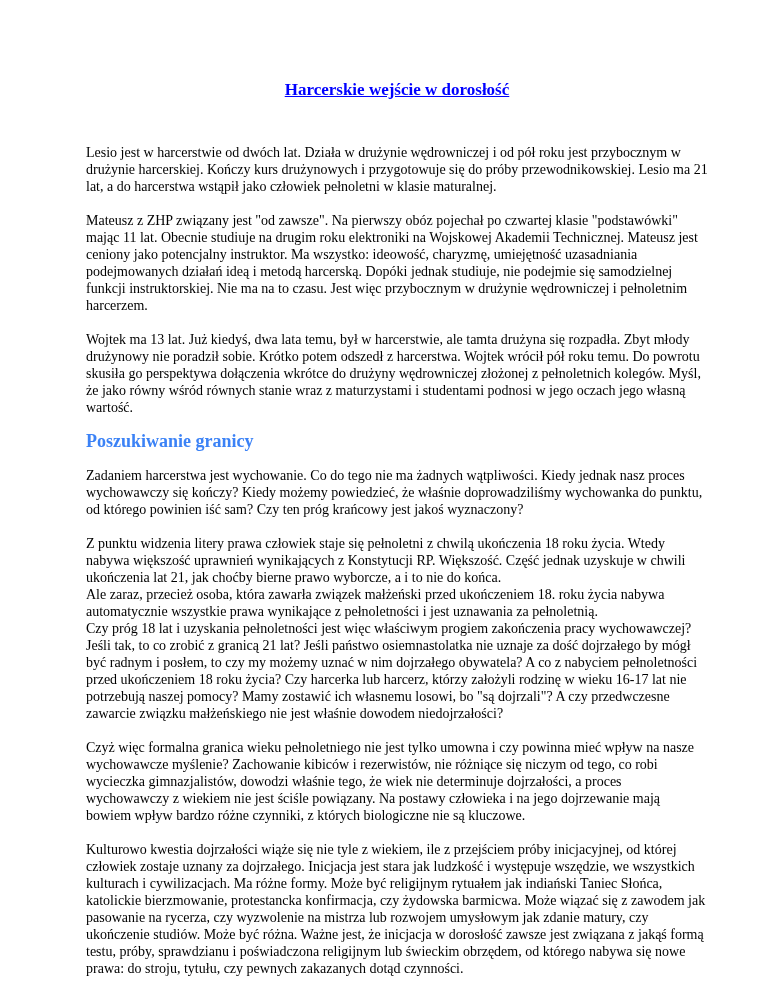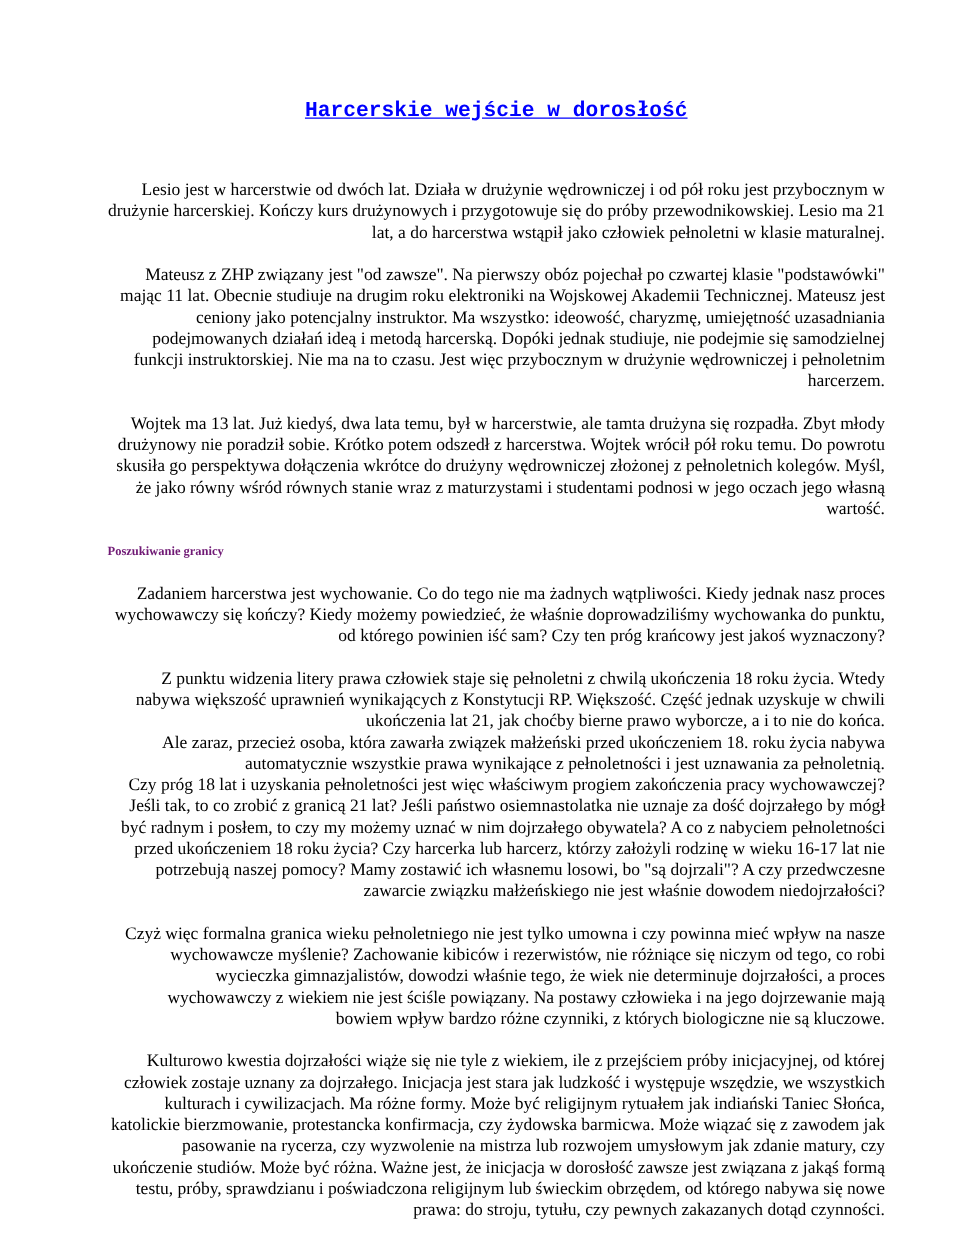--- a/index.html
+++ b/index.html
@@ -19,32 +19,31 @@
     color: #000000;
   }
   .doc-title {
     font-size: 17px;
     line-height: 20px;
     font-weight: bold;
     color: #0000ff;
     text-decoration: underline;
     text-align: center;
     margin: 0 0 44px 0;
-    font-family: Liberation Mono, monospace;
   }
   p.para {
     margin: 17px 0;
     white-space: pre-line;
-    text-align: right;
+    text-align: left;
   }
   h2.subhead {
-    font-size: 10px;
+    font-size: 18px;
     line-height: 17px;
     font-weight: bold;
-    color: #701a75;
+    color: #3b82f6;
     margin: 17px 0;
   }
 </style>
 </head>
 <body>
 
 <div class="page">
 
   <h1 class="doc-title">Harcerskie wejście w dorosłość</h1>
 

